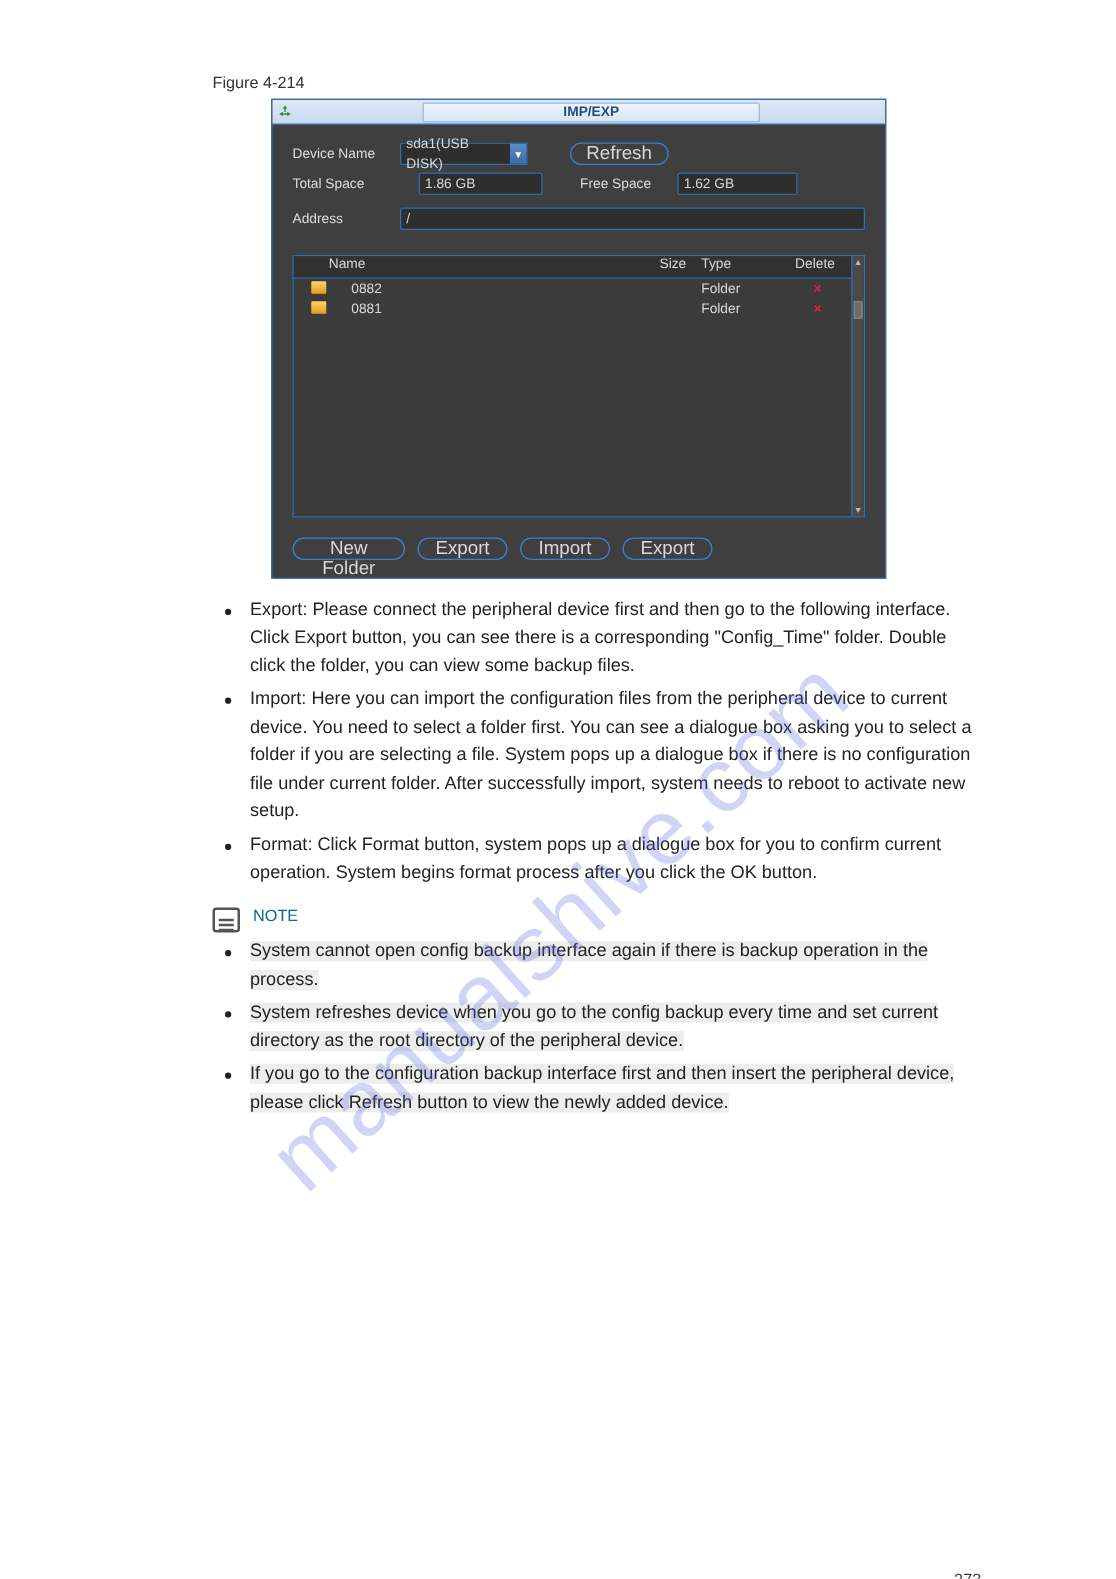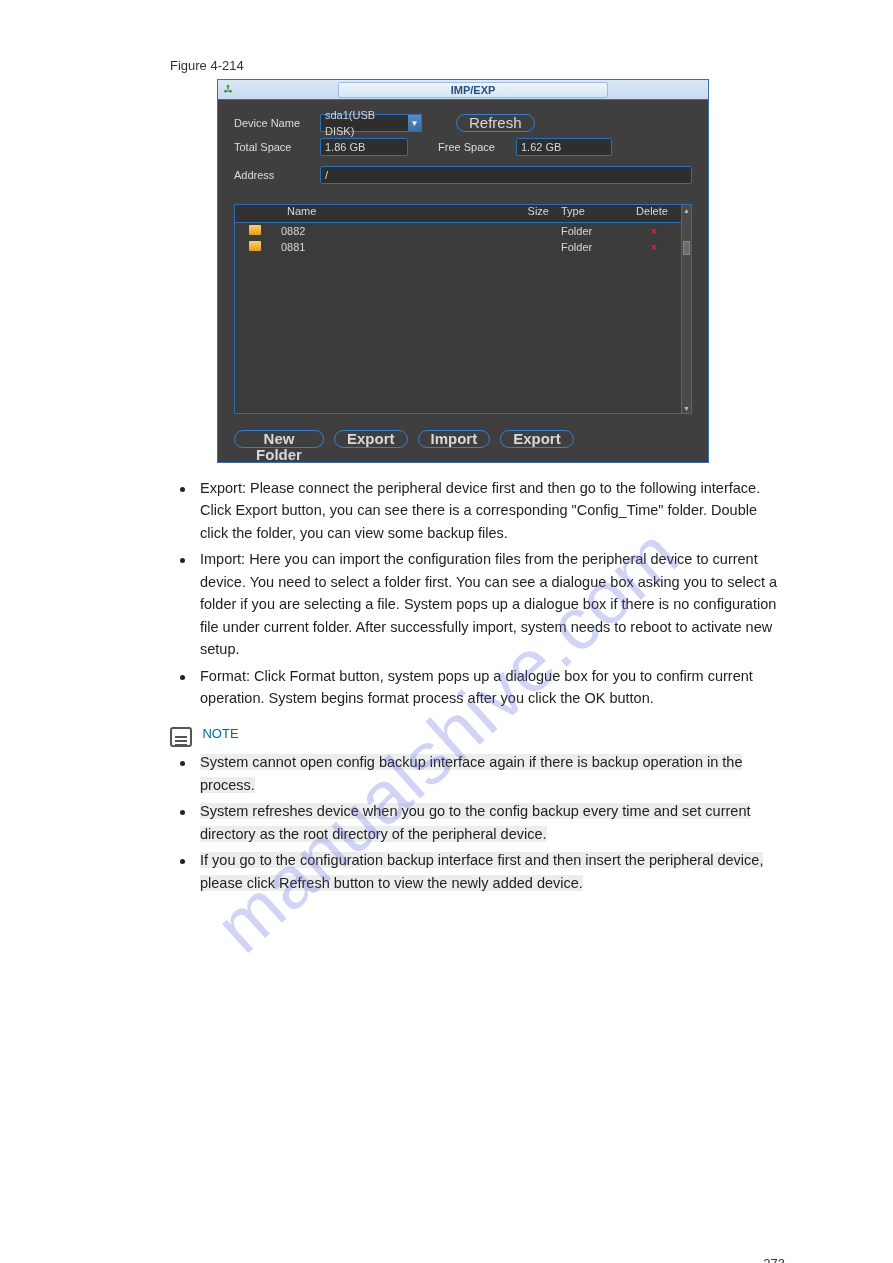--- a/index.html
+++ b/index.html
@@ -124,21 +124,20 @@
     position: relative;
     display: flex;
   }
   .file-main { flex: 1; display: flex; flex-direction: column; }
   .table-head {
     height: 18px;
     background: #313131;
     border-bottom: 1px solid #2e6fb3;
     display: flex;
     color: #d8d8d8;
-    padding-left: 24px;
   }
   .th-name { flex: 1; padding-left: 28px; }
   .th-size { width: 46px; text-align: right; padding-right: 6px; }
   .th-type { width: 72px; padding-left: 6px; }
   .th-del  { width: 54px; text-align: center; padding-right: 4px; }
   .table-body { flex: 1; overflow: hidden; }
   .trow {
     height: 16px;
     display: flex;
     align-items: center;
@@ -167,21 +166,21 @@
     color:#bbb;
     cursor:pointer;
   }
   .scroll-track { flex:1; position:relative; }
   .scroll-thumb { position:absolute; left:1px; right:1px; top:26px; height:14px; background:#6a6a6a; border:1px solid #888;}
   .button-row {
     display: flex;
     gap: 10px;
     padding: 16px;
   }
-  .button-row .btn { min-width: 72px; font-weight: bold; }
+  .button-row .btn { min-width: 72px; }
   .btn.wide { width: 90px; }
 
   .body-text {
     margin: 14px 108px 0 170px;
     font-size: 14.5px;
     line-height: 1.55;
     color: #222;
   }
   .body-text ul { list-style: none; padding: 0; }
   .body-text li { position: relative; padding-left: 30px; margin: 4px 0; }
@@ -250,21 +249,21 @@
         <div class="label">Device Name</div>
         <div style="display:flex;">
           <div class="input-box select-box" style="width:88px;border-right:none;border-radius:2px 0 0 2px;">sda1(USB DISK)</div>
           <div class="select-arrow">▼</div>
         </div>
         <div style="width:18px;"></div>
         <div class="btn">Refresh</div>
       </div>
       <div class="row">
         <div class="label">Total Space</div>
-        <div class="input-box" style="width:88px;">1.86 GB</div>
+        <div class="input-box" style="width:99px;margin-left:15px;">1.86 GB</div>
         <div class="label free">Free Space</div>
         <div class="input-box" style="width:96px;">1.62 GB</div>
       </div>
       <div class="row addr-row">
         <div class="label">Address</div>
         <div class="input-box addr-input">/</div>
       </div>
     </div>
 
     <div class="file-table">

